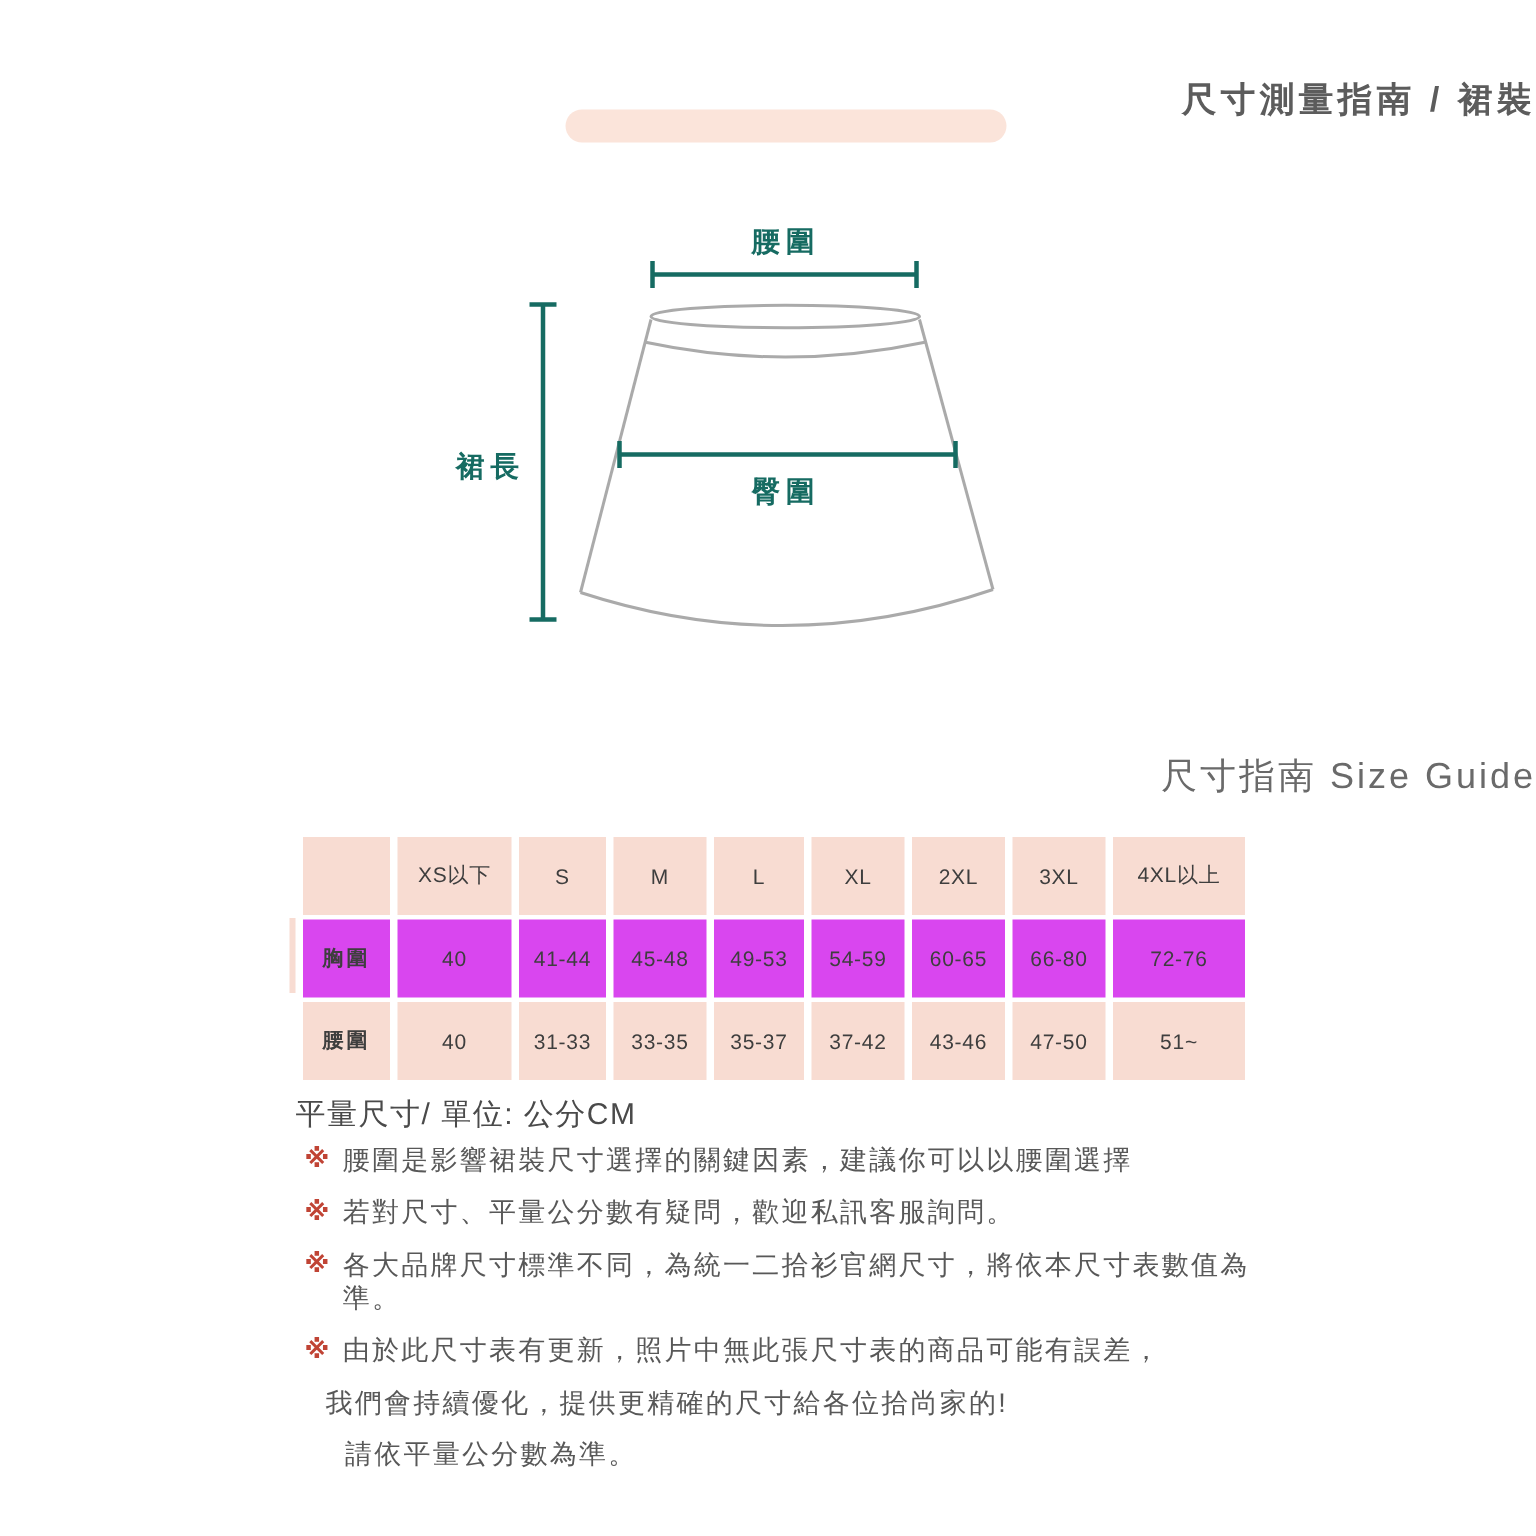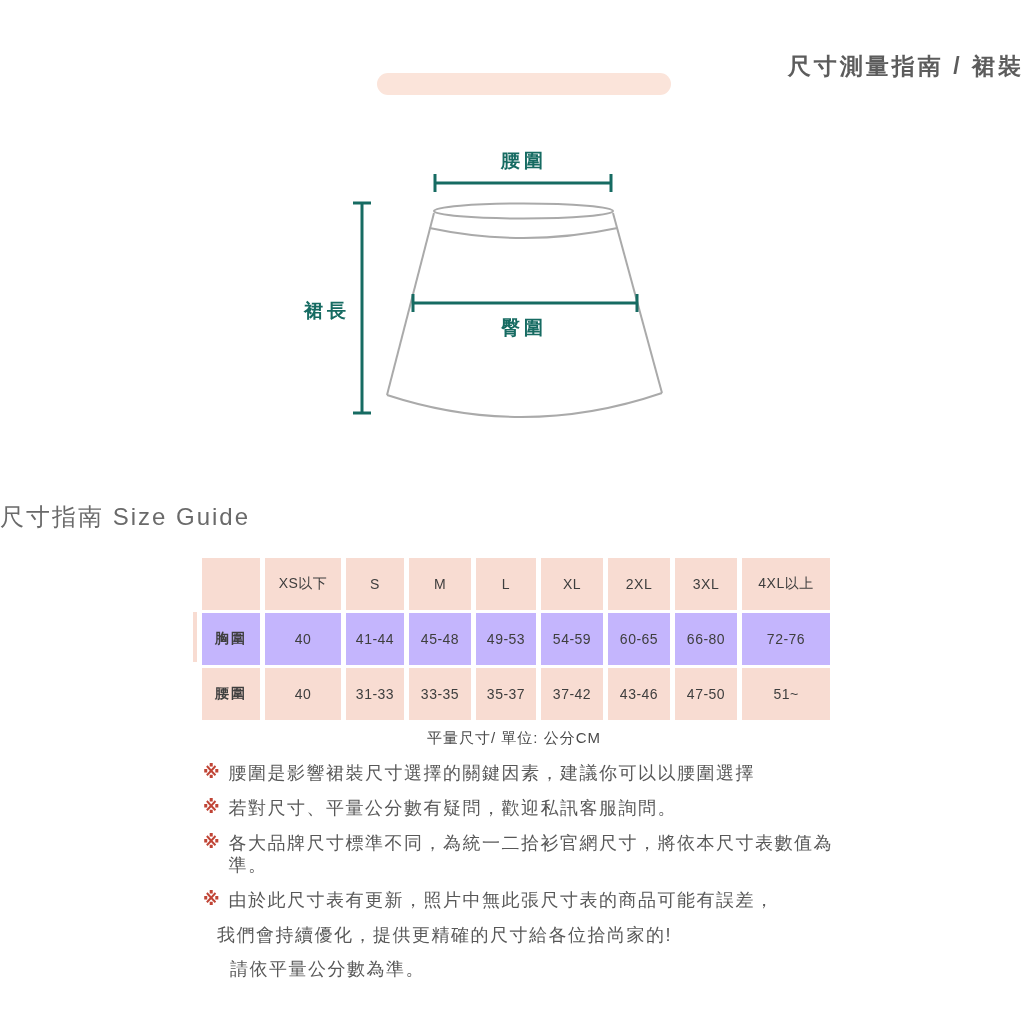--- a/index.html
+++ b/index.html
@@ -24,40 +24,40 @@
   .diagram svg{position:absolute;top:0;left:0;}
   .d-label{
     position:absolute;color:#166b62;font-size:19px;font-weight:600;letter-spacing:4px;
     white-space:nowrap;z-index:2;
   }
   .d-label.waist{top:8px;left:464px;width:120px;text-align:center;}
   .d-label.length{top:158px;left:304px;}
   .d-label.hip{top:175px;left:464px;width:120px;text-align:center;}
   
   .section-title{
-    position:absolute;top:501px;left:0;right:0;text-align:left;
+    position:absolute;top:501px;left:0;right:0;text-align:right;
     font-size:24px;font-weight:500;color:#6a6a6a;letter-spacing:2px;
   }
   
   .size-table{
     position:absolute;top:555px;left:197px;
     border-collapse:separate;border-spacing:5px 3px;table-layout:fixed;width:638px;
   }
   .size-table td{
     height:50px;text-align:center;vertical-align:middle;
     font-size:14px;color:#3e3e3e;letter-spacing:0.5px;font-weight:500;
   }
   .size-table tr.pink-row td{background:#f8dcd2;}
-  .size-table tr.white-row td{background:#c4b5fd;}
+  .size-table tr.white-row td{background:#d946ef;}
   .size-table td.row-label{font-weight:600;letter-spacing:2px;}
   .table-accent{position:absolute;top:612px;left:193px;width:4px;height:50px;background:#f8dcd2;}
   
   .table-footnote{
-    position:absolute;top:729px;left:197px;width:634px;text-align:center;
-    font-size:15px;color:#4a4a4a;letter-spacing:1px;font-weight:500;
+    position:absolute;top:729px;left:197px;width:634px;text-align:left;
+    font-size:20px;color:#4a4a4a;letter-spacing:1px;font-weight:500;
   }
   
   .notes{position:absolute;top:762px;left:203px;width:660px;}
   .note-line{display:flex;align-items:flex-start;margin-bottom:13px;}
   .note-marker{
     color:#c04435;font-size:17px;line-height:22px;margin-right:9px;flex:0 0 auto;
     font-weight:600;
   }
   .note-text{font-size:18px;line-height:22px;color:#585858;letter-spacing:1.5px;font-weight:500;}
   .note-continuation{padding-left:27px;margin-top:-1px;}

